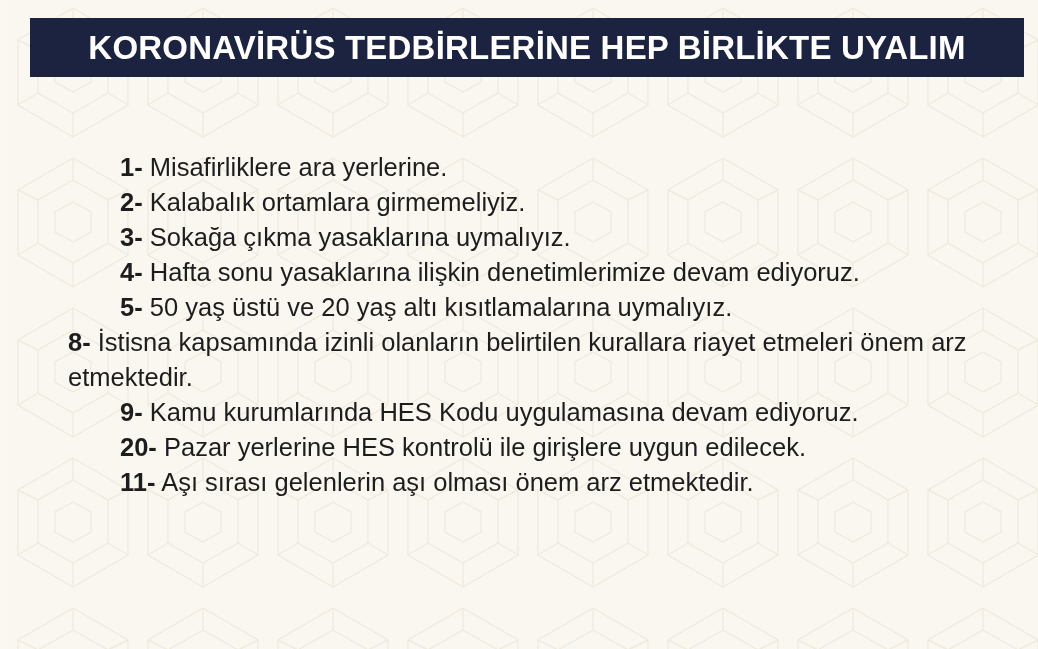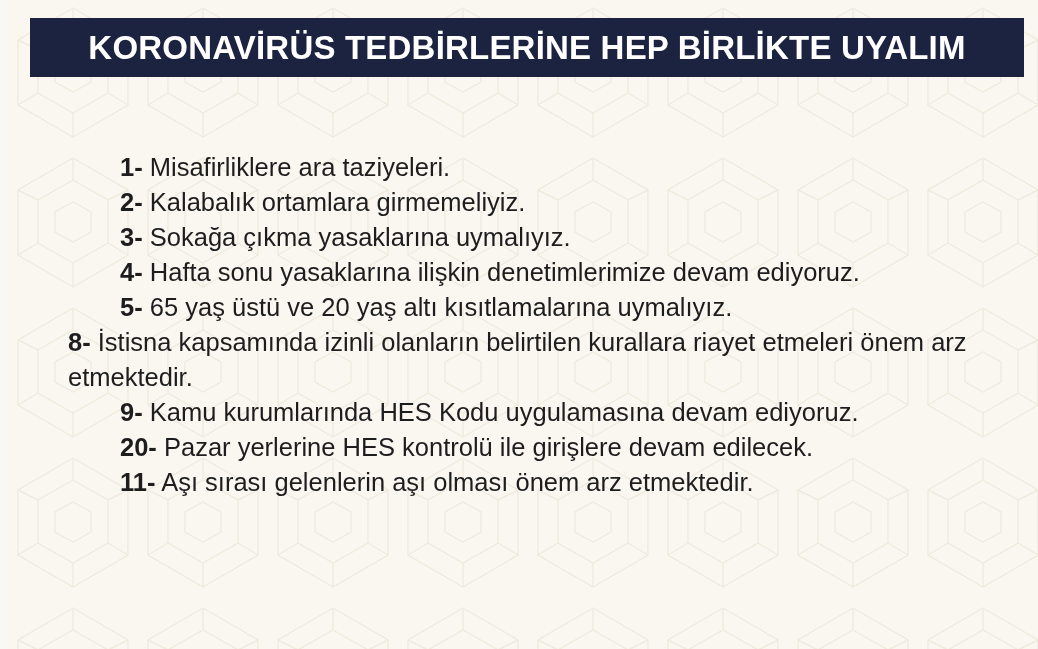--- a/index.html
+++ b/index.html
@@ -97,24 +97,24 @@
       </pattern>
     </defs>
     <rect x="0" y="0" width="1038" height="649" fill="url(#geo)"></rect>
   </svg>
 
   <div class="header-band">
     <div class="header-title">KORONAVİRÜS TEDBİRLERİNE HEP BİRLİKTE UYALIM</div>
   </div>
 
   <div class="content">
-    <div class="item hang"><span class="num">1-</span> <span class="cont">Misafirliklere ara taziyeleri.</span></div>
+    <div class="item hang"><span class="num">1-</span> <span class="cont">Misafirliklere ara yerlerine.</span></div>
     <div class="item hang"><span class="num">2-</span> <span class="cont">Kalabalık ortamlara girmemeliyiz.</span></div>
     <div class="item hang"><span class="num">3-</span> <span class="cont">Sokağa çıkma yasaklarına  uymalıyız.</span></div>
     <div class="item hang"><span class="num">4-</span> <span class="cont">Hafta sonu yasaklarına ilişkin denetimlerimize devam ediyoruz.</span></div>
-    <div class="item hang"><span class="num">5-</span> <span class="cont">65 yaş üstü ve 20 yaş altı kısıtlamalarına uymalıyız.</span></div>
+    <div class="item hang"><span class="num">5-</span> <span class="cont">50 yaş üstü ve 20 yaş altı kısıtlamalarına uymalıyız.</span></div>
     <div class="item" style="padding-left:60px; text-indent:-0px;"><span class="num">8-</span> <span class="cont">İstisna kapsamında izinli olanların belirtilen kurallara riayet etmeleri önem arz etmektedir.</span></div>
     <div class="item hang"><span class="num">9-</span> <span class="cont">Kamu kurumlarında HES Kodu uygulamasına devam ediyoruz.</span></div>
-    <div class="item hang"><span class="num">20-</span> <span class="cont">Pazar yerlerine  HES kontrolü ile girişlere devam edilecek.</span></div>
+    <div class="item hang"><span class="num">20-</span> <span class="cont">Pazar yerlerine  HES kontrolü ile girişlere uygun edilecek.</span></div>
     <div class="item hang"><span class="num">11-</span> <span class="cont">Aşı sırası gelenlerin aşı olması önem arz etmektedir.</span></div>
   </div>
 
 </div>
 
 </body></html>

